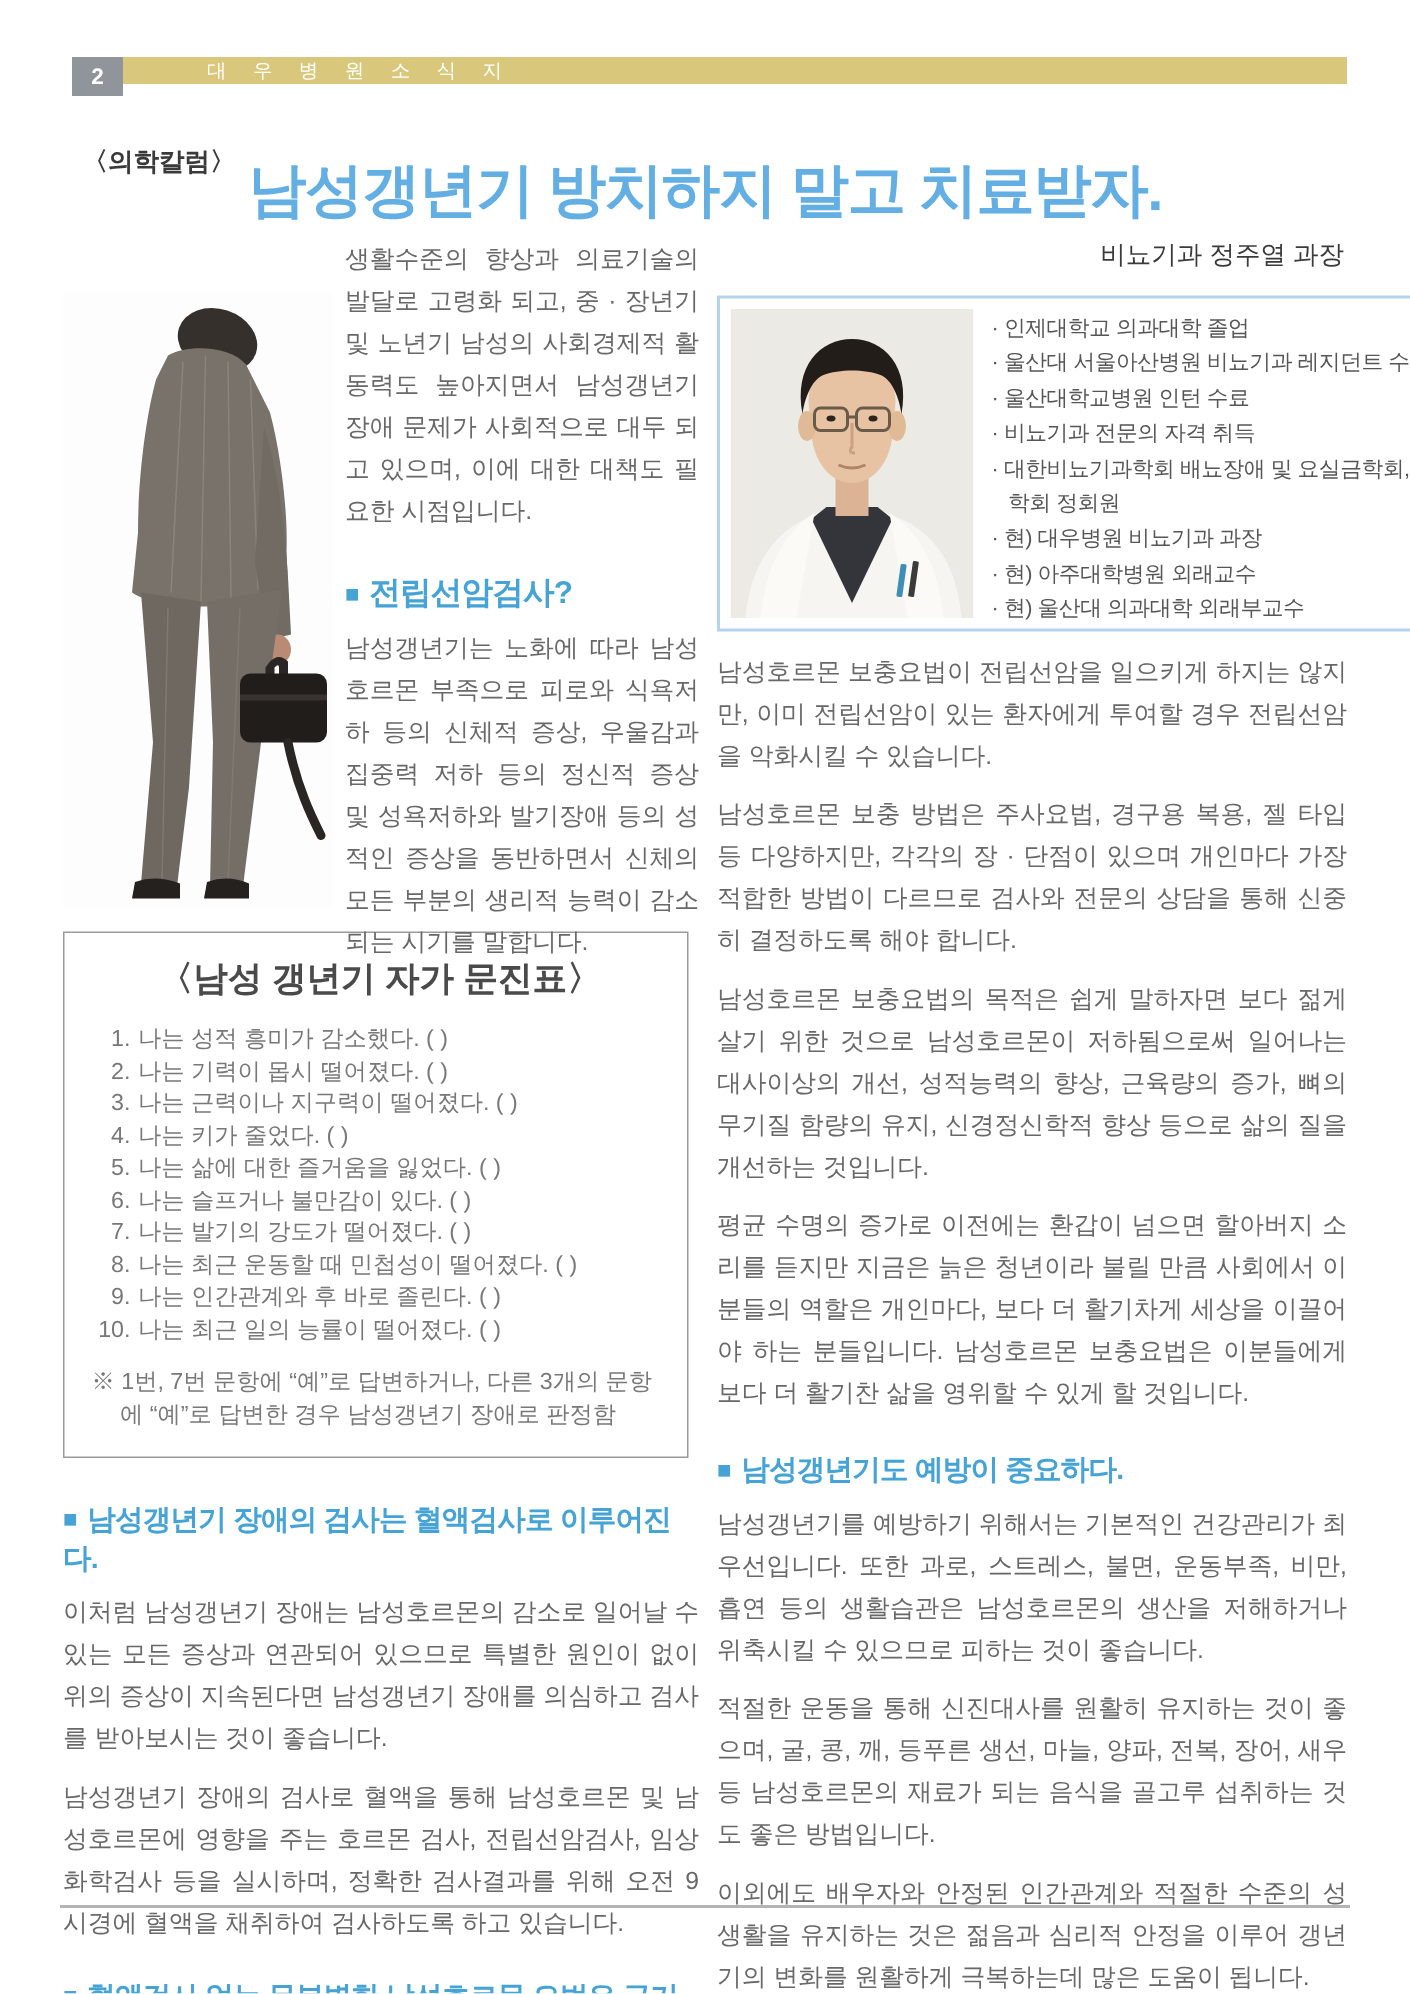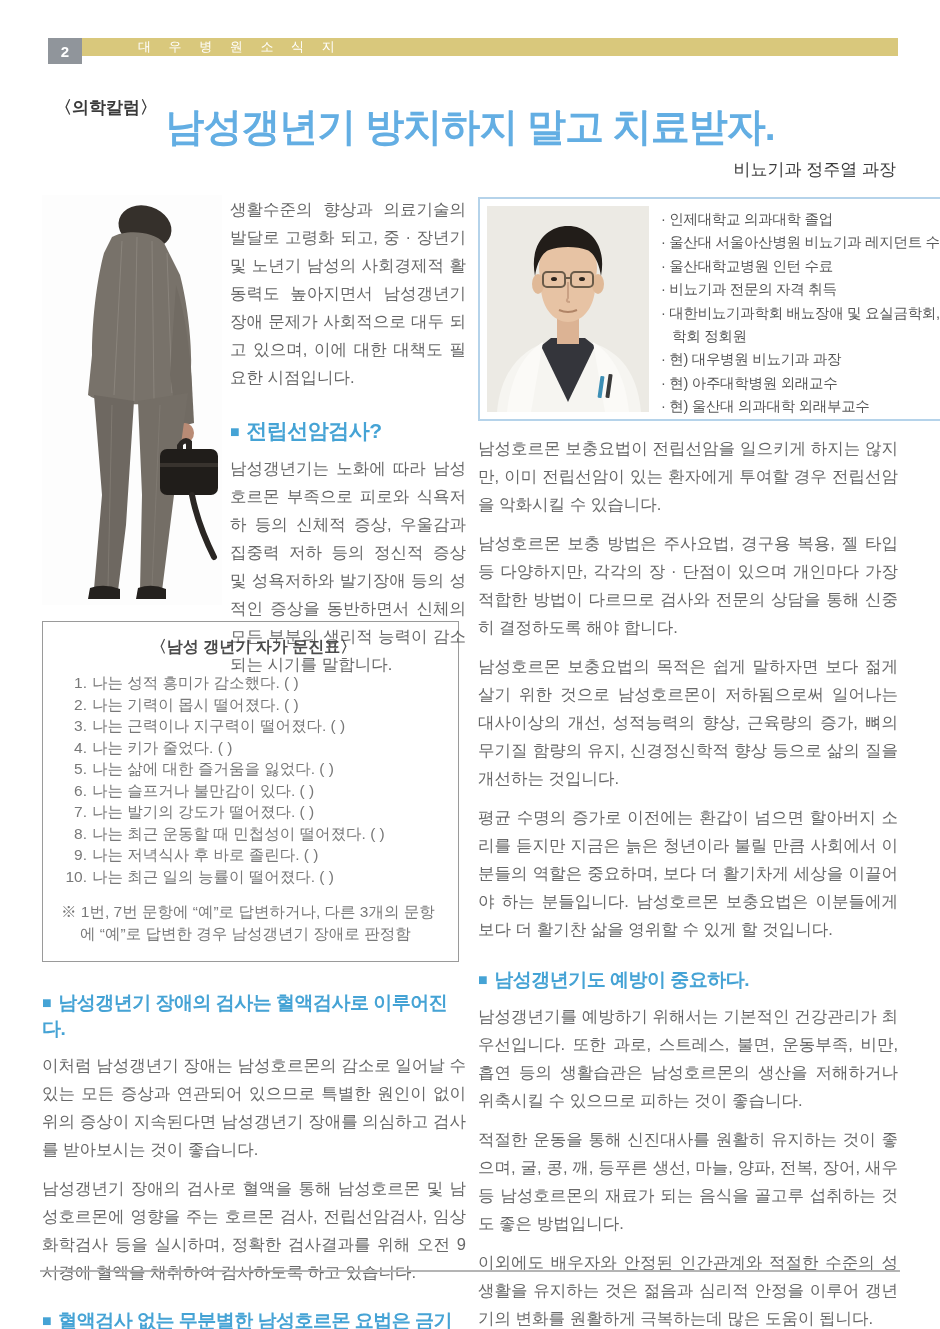--- a/index.html
+++ b/index.html
@@ -35,30 +35,30 @@
   .col-right { position:absolute; left:478px; top:197px; width:420px; }
 
   .body-text { font-size:16.5px; line-height:28px; color:#686868; text-align:justify; }
   .para { margin-bottom:11px; }
 
   .sec-heading { font-size:19px; font-weight:bold; color:#45a3d5; margin:20px 0 9px 0; letter-spacing:-0.5px; }
   .sec-heading .bullet { font-size:16px; margin-right:7px; position:relative; top:-1px; }
   .sec-heading-lg { font-size:21px; }
 
   
-  .intro-row { display:flex; height:410px; }
+  .intro-row { display:flex; height:410px;align-items:center; }
   .man-photo { width:180px; height:410px; flex:none; background:#fdfdfd; }
   .intro-text { flex:1; padding-left:8px; }
 
   
   .quiz-box {
     margin-top:16px; border:1px solid #9a9a9a; background:#fff;
     padding:15px 12px 16px 18px; width:417px;
   }
-  .quiz-title { text-align:center; font-size:16px; font-weight:bold; color:#4a4a4a; margin-bottom:14px; }
+  .quiz-title { text-align:center; font-size:23px; font-weight:bold; color:#4a4a4a; margin-bottom:14px; }
   .quiz-item { display:flex; font-size:15.5px; line-height:21.5px; color:#787878; }
   .quiz-item .q-num { width:26px; text-align:right; flex:none; margin-right:5px; }
   .quiz-note {
     margin-top:14px; font-size:15.5px; line-height:22px; color:#787878;
     padding-left:19px; text-indent:-19px;
   }
 
   
   .doctor-box {
     border:2px solid #b5d3ea; width:504px; height:224px; background:#fff;
@@ -159,21 +159,21 @@
       <div class="quiz-item">
           <span class="q-num">7.</span>
           <span>나는 발기의 강도가 떨어졌다. (    )</span>
         </div>
       <div class="quiz-item">
           <span class="q-num">8.</span>
           <span>나는 최근 운동할 때 민첩성이 떨어졌다. (    )</span>
         </div>
       <div class="quiz-item">
           <span class="q-num">9.</span>
-          <span>나는 저녁식사 후 바로 졸린다. (    )</span>
+          <span>나는 인간관계와 후 바로 졸린다. (    )</span>
         </div>
       <div class="quiz-item">
           <span class="q-num">10.</span>
           <span>나는 최근 일의 능률이 떨어졌다. (    )</span>
         </div>
       <div class="quiz-note">※ 1번, 7번 문항에 “예”로 답변하거나, 다른 3개의 문항에 “예”로 답변한 경우 남성갱년기 장애로 판정함</div>
     </div>
 
     <div class="sec-heading" style="margin-top:28px;">
       <span class="bullet">■</span><span>남성갱년기 장애의 검사는 혈액검사로 이루어진다.</span>
@@ -233,21 +233,21 @@
         <div class="cred-item">· 현) 대우병원 비뇨기과 과장</div>
         <div class="cred-item">· 현) 아주대학병원 외래교수</div>
         <div class="cred-item">· 현) 울산대 의과대학 외래부교수</div>
       </div>
     </div>
 
     <div class="right-paras">
       <div class="body-text para">남성호르몬 보충요법이 전립선암을 일으키게 하지는 않지만, 이미 전립선암이 있는 환자에게 투여할 경우 전립선암을 악화시킬 수 있습니다.</div>
       <div class="body-text para">남성호르몬 보충 방법은 주사요법, 경구용 복용, 젤 타입 등 다양하지만, 각각의 장 · 단점이 있으며 개인마다 가장 적합한 방법이 다르므로 검사와 전문의 상담을 통해 신중히 결정하도록 해야 합니다.</div>
       <div class="body-text para">남성호르몬 보충요법의 목적은 쉽게 말하자면 보다 젊게 살기 위한 것으로 남성호르몬이 저하됨으로써 일어나는 대사이상의 개선, 성적능력의 향상, 근육량의 증가, 뼈의 무기질 함량의 유지, 신경정신학적 향상 등으로 삶의 질을 개선하는 것입니다.</div>
-      <div class="body-text para">평균 수명의 증가로 이전에는 환갑이 넘으면 할아버지 소리를 듣지만 지금은 늙은 청년이라 불릴 만큼 사회에서 이 분들의 역할은 중요하며, 보다 더 활기차게 세상을 이끌어야 하는 분들입니다. 남성호르몬 보충요법은 이분들에게 보다 더 활기찬 삶을 영위할 수 있게 할 것입니다.</div>
+      <div class="body-text para">평균 수명의 증가로 이전에는 환갑이 넘으면 할아버지 소리를 듣지만 지금은 늙은 청년이라 불릴 만큼 사회에서 이 분들의 역할은 개인마다, 보다 더 활기차게 세상을 이끌어야 하는 분들입니다. 남성호르몬 보충요법은 이분들에게 보다 더 활기찬 삶을 영위할 수 있게 할 것입니다.</div>
     </div>
 
     <div class="sec-heading" style="margin-top:24px;">
       <span class="bullet">■</span><span>남성갱년기도 예방이 중요하다.</span>
     </div>
     <div class="body-text para">남성갱년기를 예방하기 위해서는 기본적인 건강관리가 최우선입니다. 또한 과로, 스트레스, 불면, 운동부족, 비만, 흡연 등의 생활습관은 남성호르몬의 생산을 저해하거나 위축시킬 수 있으므로 피하는 것이 좋습니다.</div>
     <div class="body-text para">적절한 운동을 통해 신진대사를 원활히 유지하는 것이 좋으며, 굴, 콩, 깨, 등푸른 생선, 마늘, 양파, 전복, 장어, 새우 등 남성호르몬의 재료가 되는 음식을 골고루 섭취하는 것도 좋은 방법입니다.</div>
     <div class="body-text para">이외에도 배우자와 안정된 인간관계와 적절한 수준의 성생활을 유지하는 것은 젊음과 심리적 안정을 이루어 갱년기의 변화를 원활하게 극복하는데 많은 도움이 됩니다.</div>
 
   </div>

